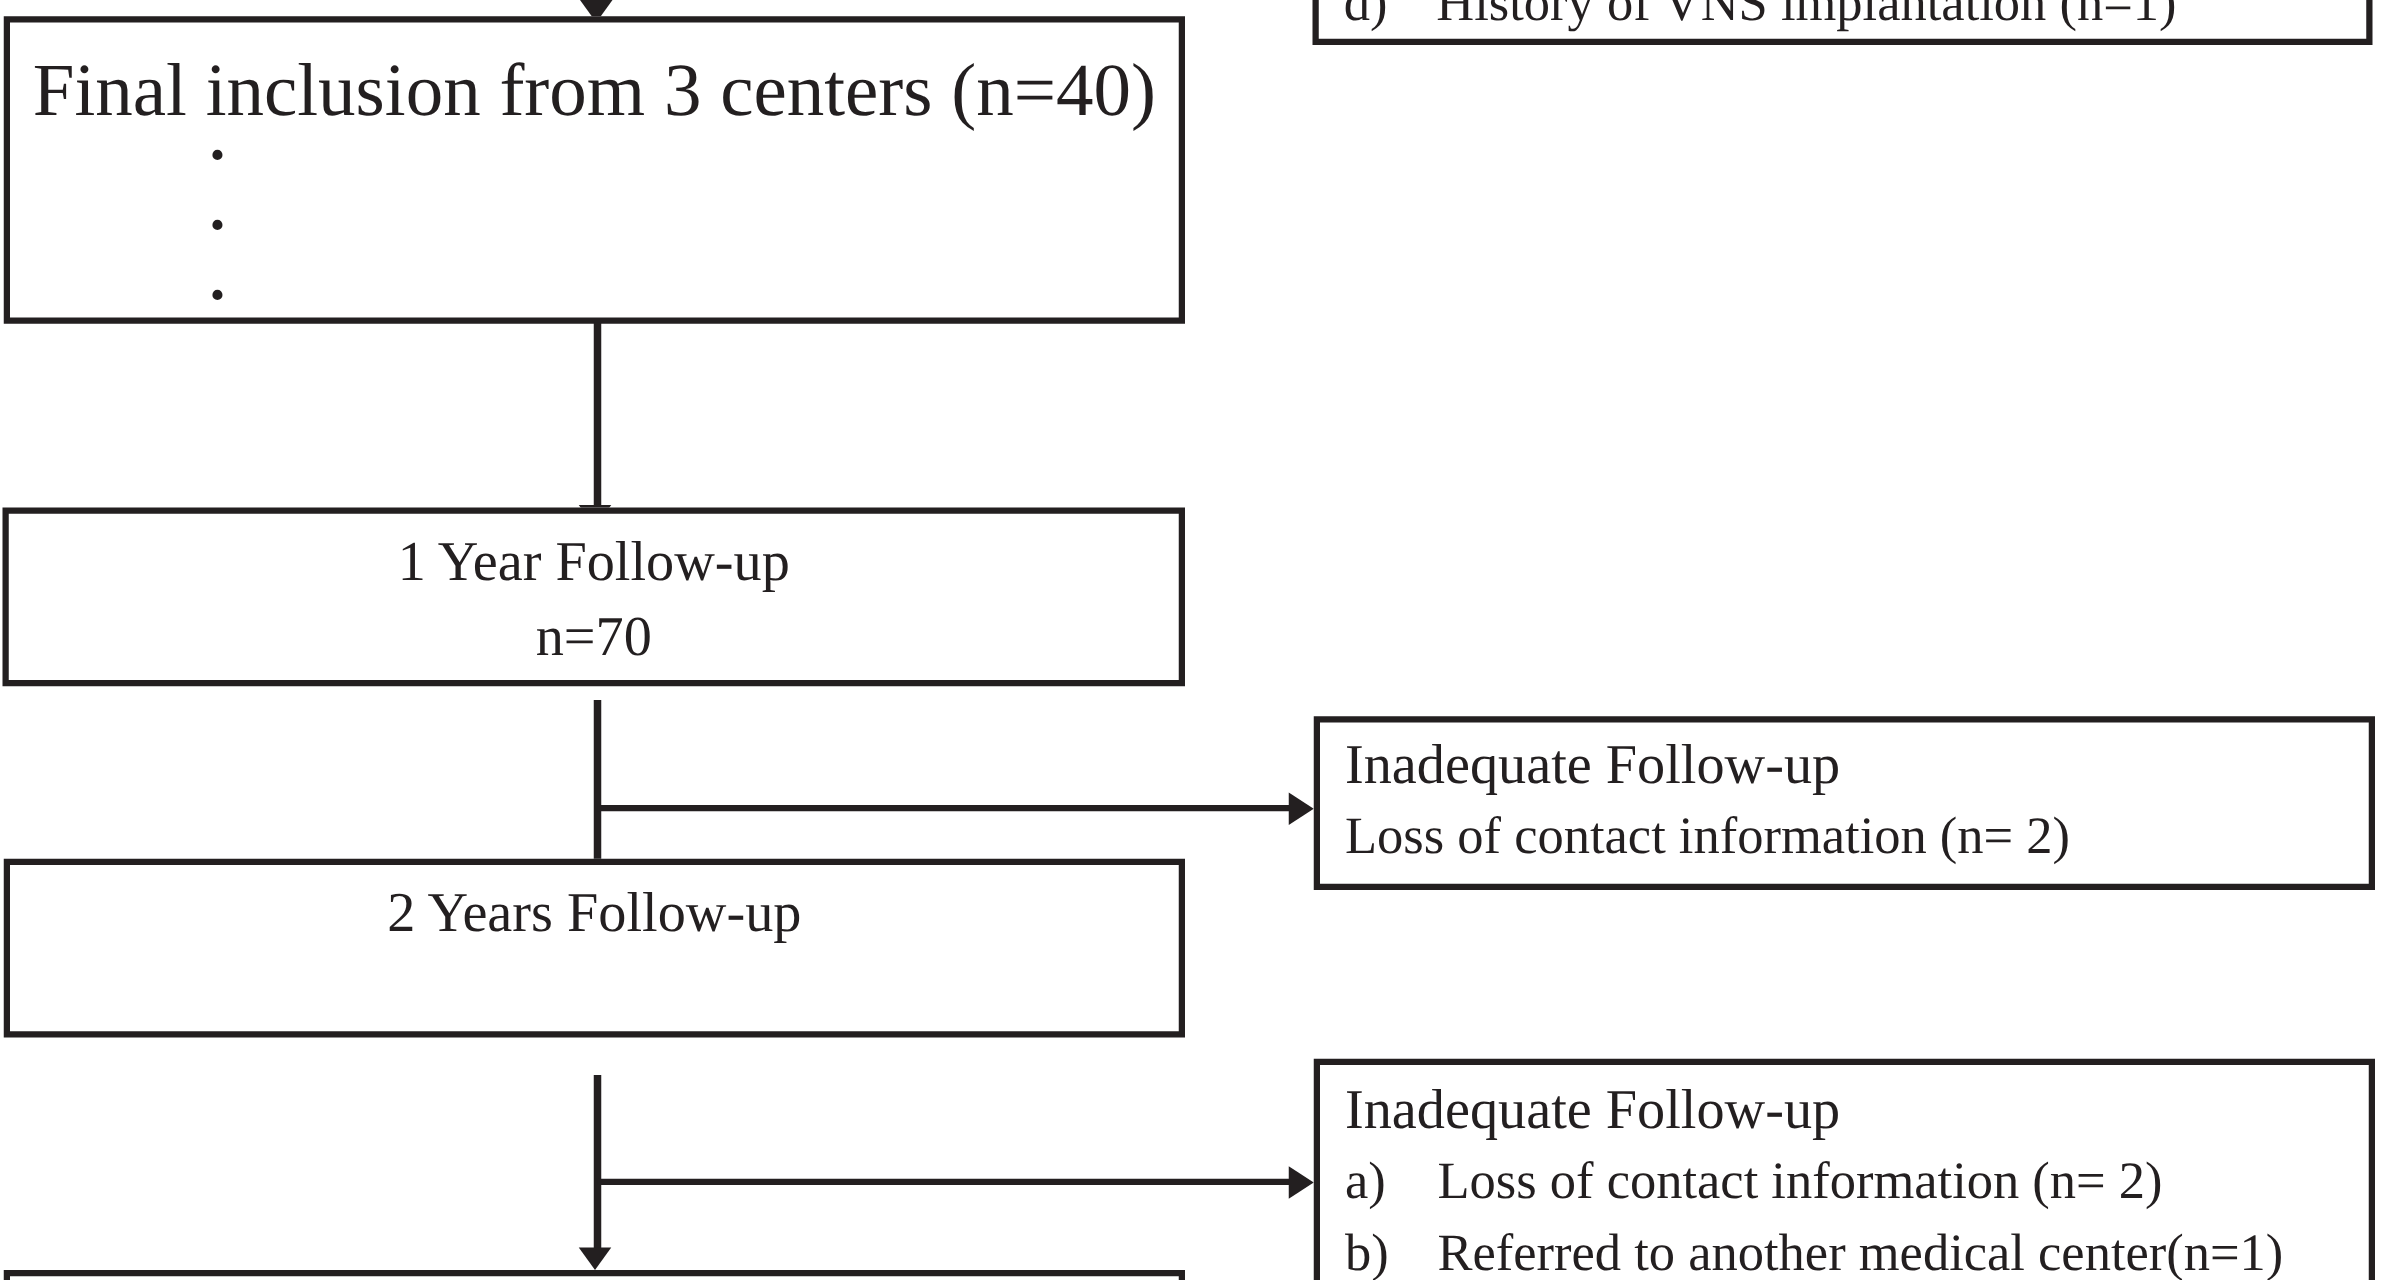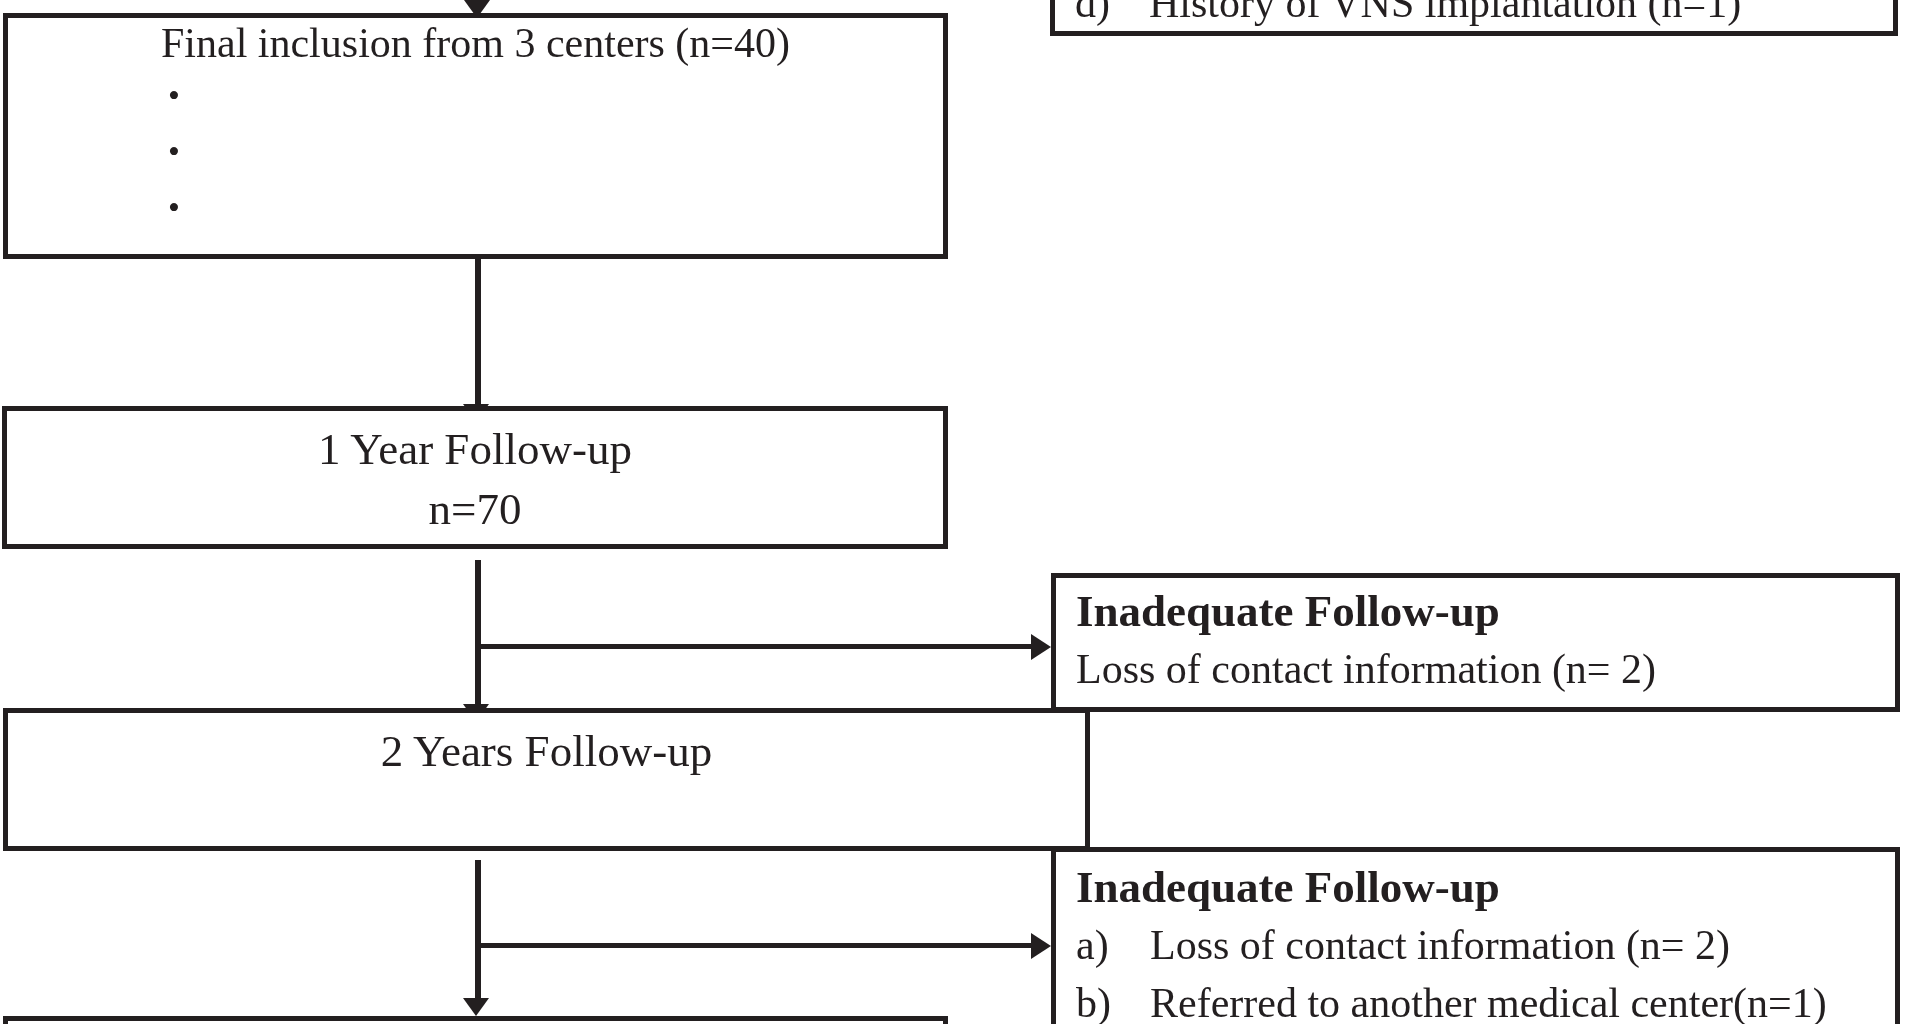--- a/index.html
+++ b/index.html
@@ -15,62 +15,62 @@
   .fbox {
     position: absolute;
     background: #ffffff;
     border: 5px solid #231f20;
     box-sizing: border-box;
   }
   
   .box-final { left: 3px; top: 13px; width: 945px; height: 246px; }
   .box-final .title {
     text-align: center;
-    font-size: 42px;
+    font-size: 60px;
     line-height: 50px;
-    padding-top: 0;
+    padding-top: 29px;
   }
   .bullet-row {
     display: flex;
     margin-left: 152px;
     font-size: 42px;
     line-height: 56px;
   }
   .bullet-row .bullet {
     width: 66px;
     font-size: 34px;
     text-align: left;
     padding-left: 8px;
   }
   .box-center {
     text-align: center;
     font-size: 45px;
     line-height: 60px;
     padding-top: 8px;
   }
   .box-1yr { left: 2px; top: 406px; width: 946px; height: 143px; }
-  .box-2yr { left: 3px; top: 708px; width: 1087px; height: 143px; }
+  .box-2yr { left: 3px; top: 687px; width: 945px; height: 143px; }
   .box-bottom { left: 3px; top: 1016px; width: 945px; height: 70px; }
   
   .box-d { left: 1050px; top: -66px; width: 848px; height: 102px;
            display: flex; align-items: flex-end; }
   .label-row {
     display: flex;
     padding-left: 20px;
     font-size: 42px;
     line-height: 56px;
   }
   .label-row .item-label { width: 74px; flex: none; }
   .label-row .item-text { white-space: nowrap; }
   .box-ia1 { left: 1051px; top: 573px; width: 849px; height: 139px;
              padding: 4px 0 0 0; }
   .box-ia2 { left: 1051px; top: 847px; width: 849px; height: 230px;
              padding: 6px 0 0 0; }
   .ia-title {
-    font-weight: bold;
+    font-weight: normal;
     font-size: 45px;
     line-height: 58px;
     padding-left: 20px;
     white-space: nowrap;
   }
   .ia-line {
     font-size: 42px;
     line-height: 58px;
     padding-left: 20px;
     white-space: nowrap;

